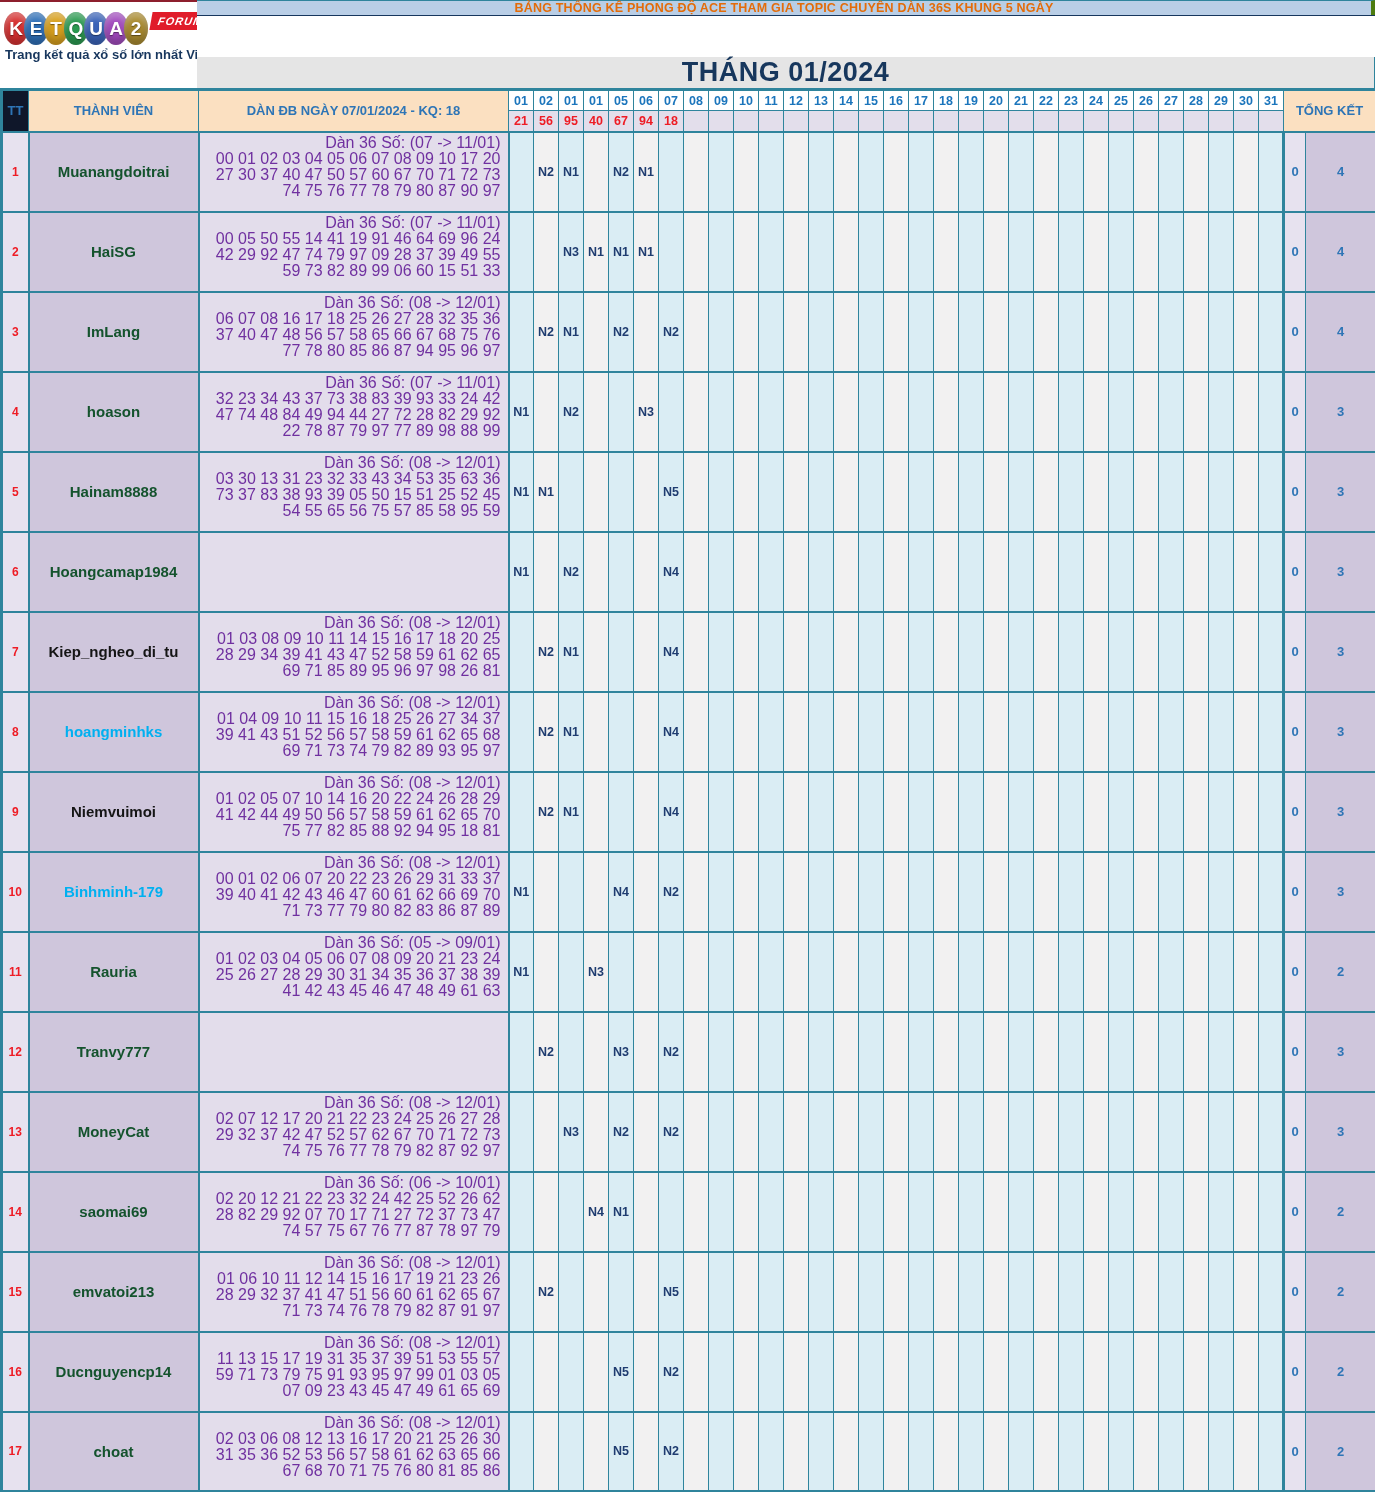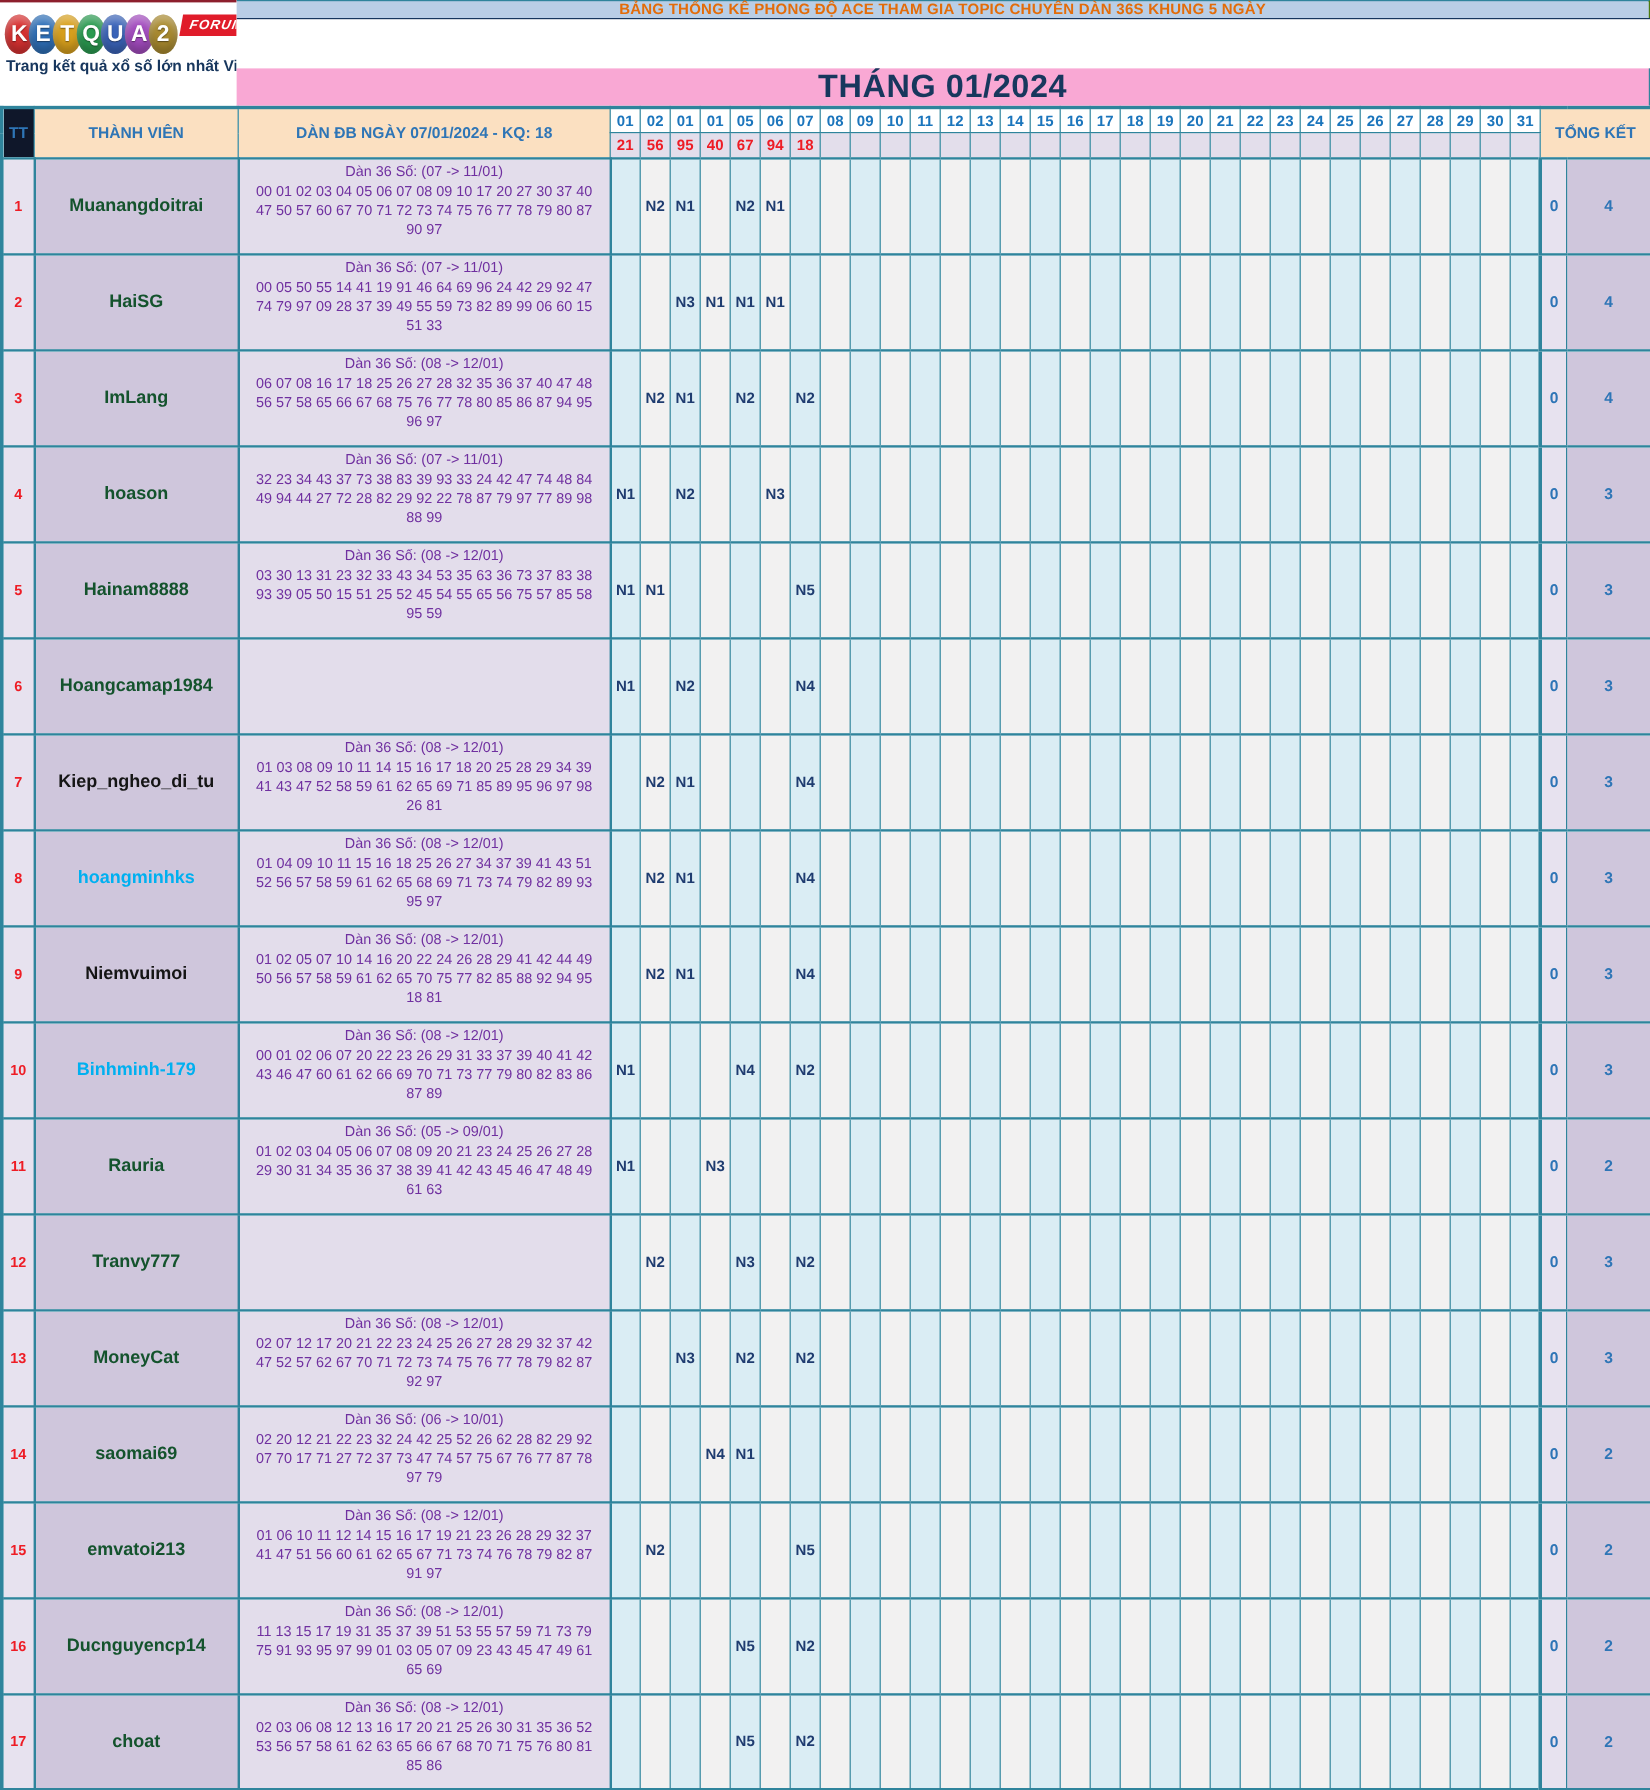--- a/index.html
+++ b/index.html
@@ -11,43 +11,43 @@
   .logo-row{display:flex;align-items:center;padding:10px 0 0 8px;}
   .bubble{width:24px;height:33px;border-radius:50%;display:flex;align-items:center;justify-content:center;
           color:#fff;font-weight:bold;font-size:19px;margin-left:-4px;
           text-shadow:0 1px 1px rgba(0,0,0,.45);box-shadow:inset 0 -6px 8px rgba(0,0,0,.25), inset 0 5px 6px rgba(255,255,255,.35);}
   .forum-badge{background:#e01c2a;color:#ffffff;font-style:italic;font-weight:bold;font-size:11px;
           padding:3px 7px 3px 7px;transform:skewX(-10deg);margin-left:3px;align-self:flex-start;letter-spacing:1px;}
   .tagline{color:#17365d;font-size:13px;font-weight:bold;padding-left:5px;margin-top:2px;white-space:nowrap;}
 
   .top-right{flex:1;display:flex;flex-direction:column;box-sizing:border-box;}
   .title-bar{height:22px;background:#b9cee6;display:flex;align-items:flex-end;justify-content:center;
-             border-top:1px solid #2f849c;border-right:1px solid #4d7c0f;box-sizing:border-box;}
+             border-top:1px solid #2f849c;border-right:4px solid #4d7c0f;box-sizing:border-box;}
   .title-text{color:#e36c09;font-weight:bold;font-size:12.5px;letter-spacing:.2px;}
   .navy-strip{height:4px;background:#17365d;}
-  .month-band{flex:1;background:#f9a8d4;display:flex;align-items:center;justify-content:center;
+  .month-band{flex:1;background:#e5e5e5;display:flex;align-items:center;justify-content:center;
               border-right:1px solid #2f849c;box-sizing:border-box;margin-top:41px;}
   .month-text{color:#17375d;font-size:27px;font-weight:bold;letter-spacing:.5px;}
 
   
   table{border-collapse:collapse;table-layout:fixed;width:1375px;border:3px solid #2f849c;}
   th,td{border:1px solid #2f849c;padding:0;overflow:hidden;box-sizing:border-box;}
   thead th{height:21px;}
   .h-peach{background:#fbe0c1;color:#2e75b6;font-size:13px;font-weight:bold;}
   .h-tt{background:#0f172a;}
   .day-h{background:#ffffff;color:#1b75bc;font-weight:bold;font-size:12.5px;text-align:center;}
   .kq-cell{background:#e3deeb;color:#ee1c25;font-weight:bold;font-size:12.5px;text-align:center;height:21px;}
 
   tbody td{height:80px;border-top-width:2px;border-bottom-width:2px;}
   .tt-cell{background:#e7e2ef;color:#ee1c25;font-weight:bold;font-size:12px;text-align:center;border-right-width:2px;}
   .member-cell{background:#cfc6dc;text-align:center;font-weight:bold;font-size:15px;border-right-width:2px;border-left-width:2px;}
   .name-brown{color:#14532d;}
   .name-black{color:#151515;}
   .name-cyan{color:#00b0f0;}
-  .dan-cell{background:#e3ddeb;color:#7030a0;font-size:12px;vertical-align:top;text-align:center;
+  .dan-cell{background:#e3ddeb;color:#7030a0;font-size:16px;vertical-align:top;text-align:right;
             padding:2px 7px 0 7px;line-height:16px;border-right-width:2px;}
   .dan-title{font-weight:normal;}
   .day-cell{text-align:center;font-weight:bold;font-size:12.5px;color:#1f3c70;}
   .day-odd{background:#daedf4;}
   .day-even{background:#f2f1f1;}
   .tot{color:#2e75b6;font-weight:bold;font-size:13px;text-align:center;}
   .tot1{background:#e7e2ef;border-left:3px solid #2f849c;}
   .tot2{background:#cfc6dc;}
 </style>
 </head>

